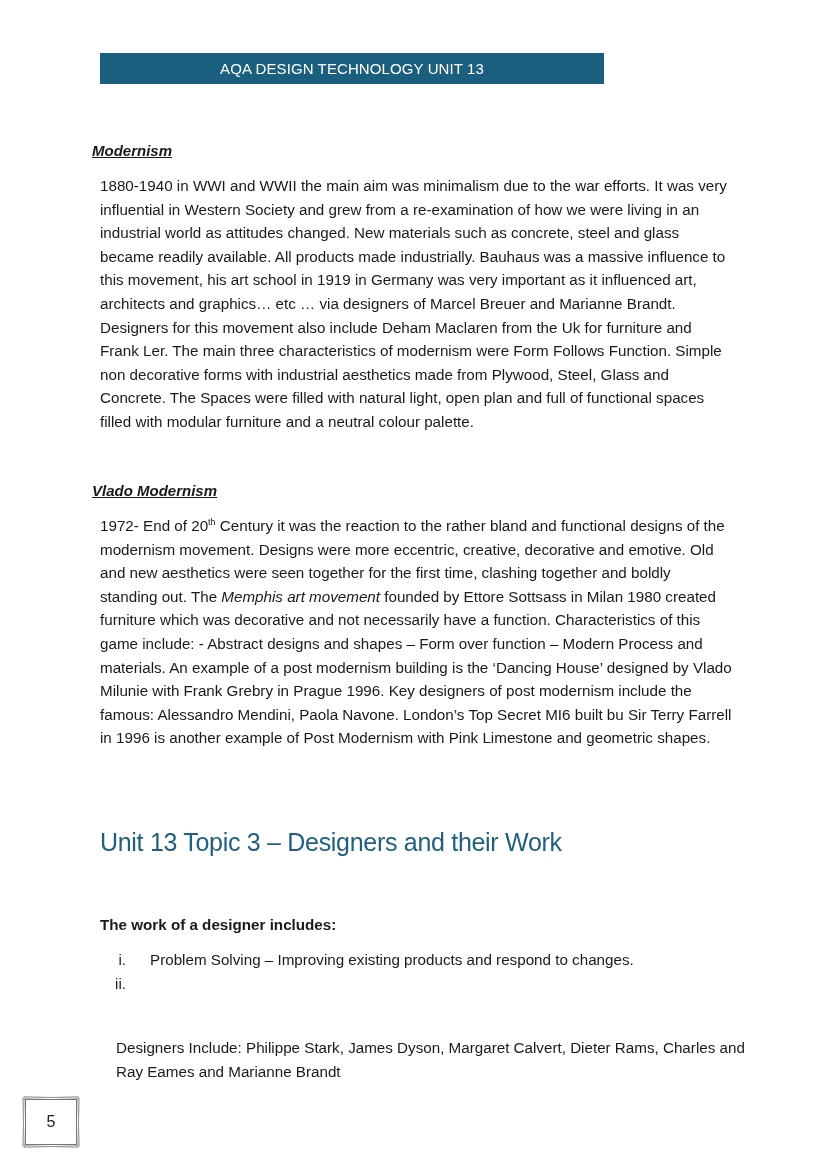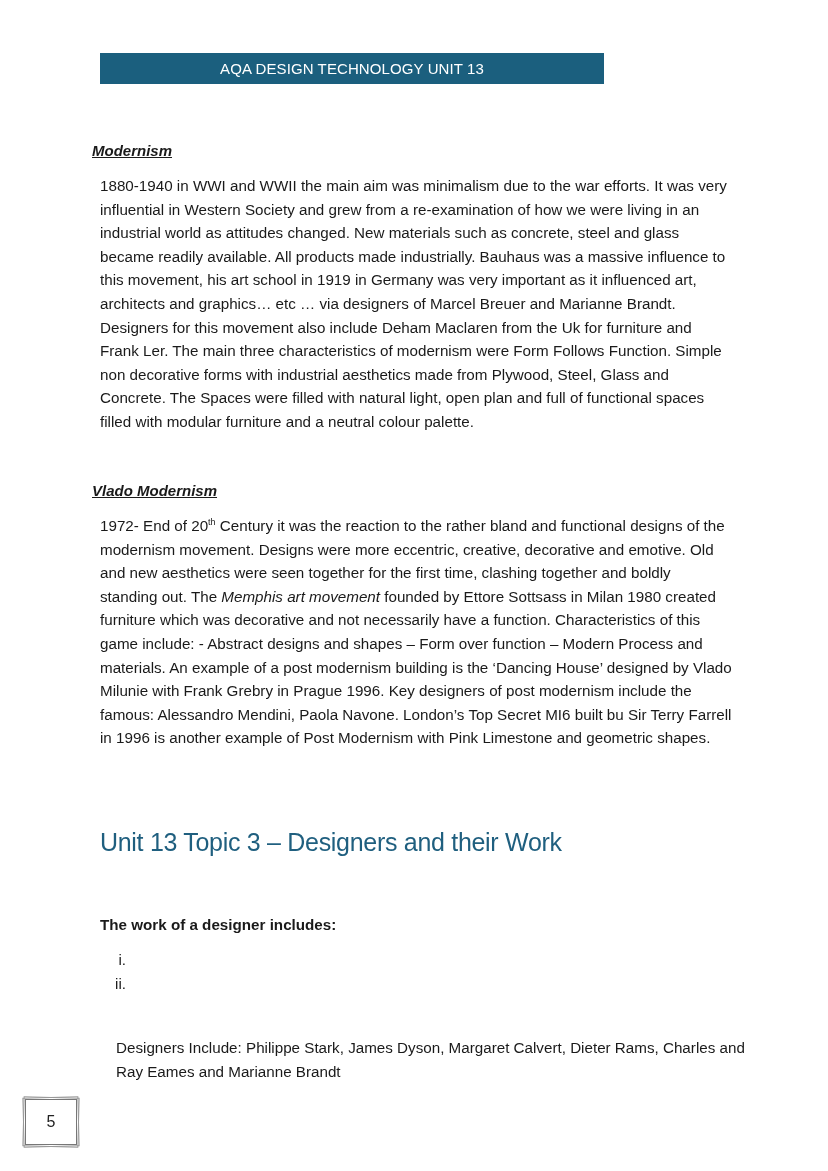--- a/index.html
+++ b/index.html
@@ -52,20 +52,21 @@
 <div class="section-heading" style="top:482px;">Vlado Modernism</div>
 <div class="para" style="top:514px;"><span>1972- End of 20</span><sup>th</sup><span> Century it was the reaction to the rather bland and functional designs of the modernism movement. Designs were more eccentric, creative, decorative and emotive. Old and new aesthetics were seen together for the first time, clashing together and boldly standing out. The </span><i>Memphis art movement</i><span> founded by Ettore Sottsass in Milan 1980 created furniture which was decorative and not necessarily have a function. Characteristics of this game include: - Abstract designs and shapes – Form over function – Modern Process and materials. An example of a post modernism building is the ‘Dancing House’ designed by Vlado Milunie with Frank Grebry in Prague 1996. Key designers of post modernism include the famous: Alessandro Mendini, Paola Navone. London’s Top Secret MI6 built bu Sir Terry Farrell in 1996 is another example of Post Modernism with Pink Limestone and geometric shapes.</span></div>
 
 <div class="topic-title">Unit 13 Topic 3 – Designers and their Work</div>
 
 <div class="para" style="top:913px;font-weight:bold;">The work of a designer includes:</div>
 
 <div class="list">
   <div class="list-item">
     <span class="list-num">i.</span>
+    <span>Problem Solving – Improving existing products and respond to changes.</span>
   </div>
   <div class="list-item">
     <span class="list-num">ii.</span>
   </div>
 </div>
 
 <div class="para" style="top:1036px;margin-left:16px;">Designers Include: Philippe Stark, James Dyson, Margaret Calvert, Dieter Rams, Charles and Ray Eames and Marianne Brandt</div>
 
 <div class="page-num"><span style="position:relative;z-index:1;">5</span></div>
 

